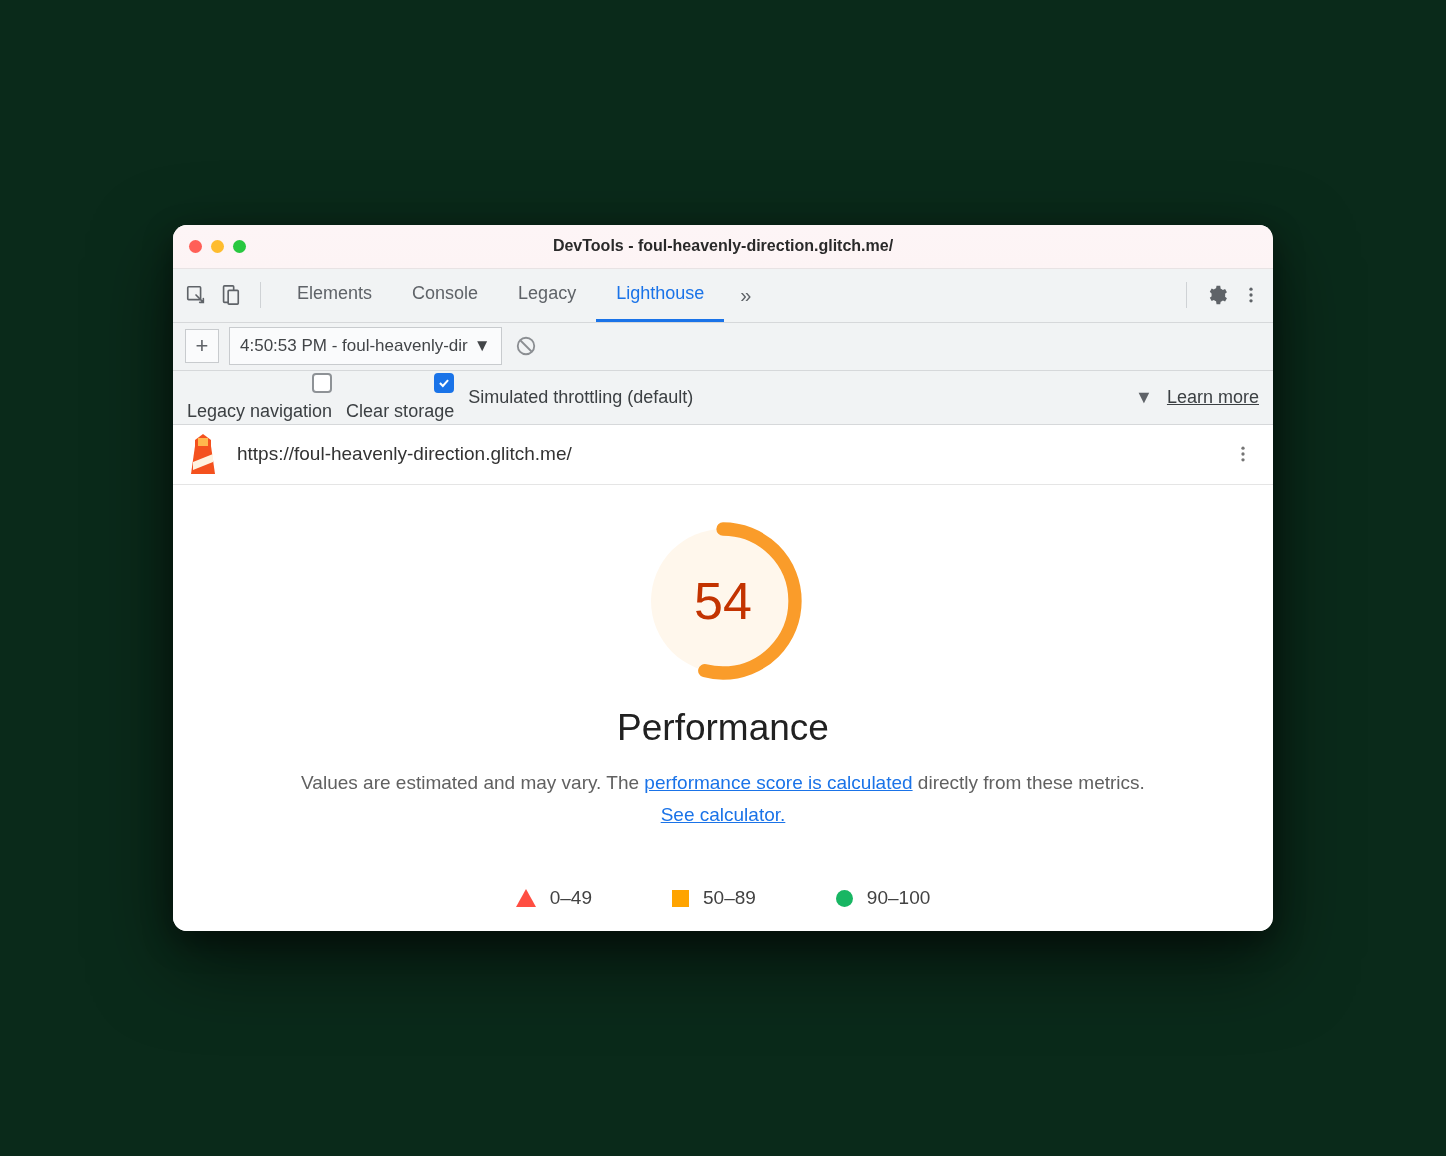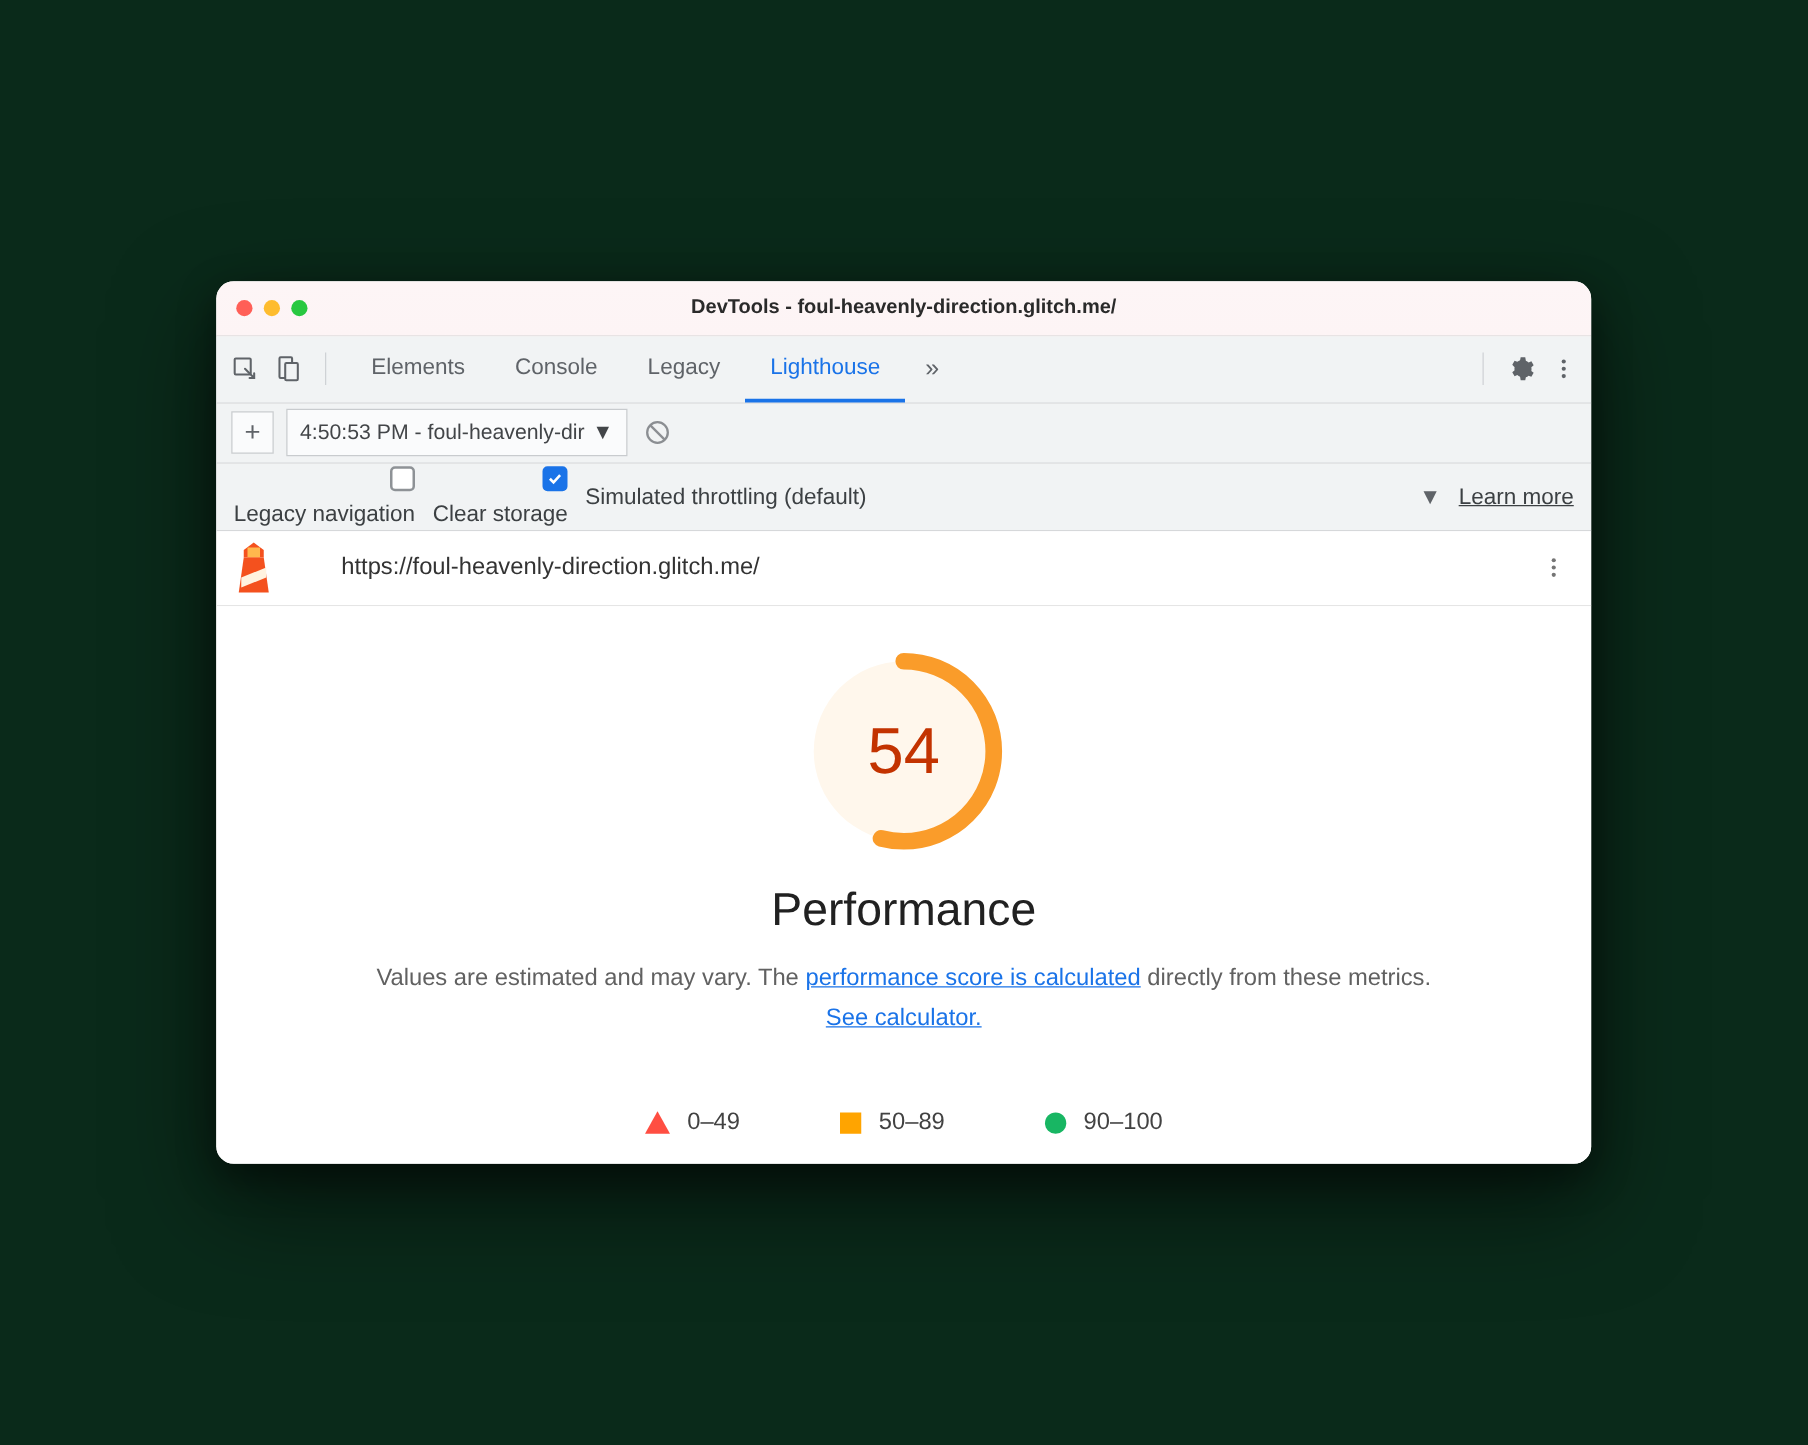--- a/index.html
+++ b/index.html
@@ -116,21 +116,21 @@
   .learn-more { text-decoration: underline; color: #3c4043; cursor: pointer; }
   .urlbar {
     height: 60px;
     background: #fff;
     border-bottom: 1px solid #e5e5e5;
     display: flex; align-items: center;
     padding: 0 16px 0 10px;
     gap: 14px;
   }
   .lighthouse-logo { width: 40px; height: 40px; display: flex; align-items: center; justify-content: center; }
-  .url-text { font-size: 19px; color: #333; flex: 1; margin-left: 36px; }
+  .url-text { font-size: 19px; color: #333; flex: 1; }
   .report {
     padding: 36px 40px 22px;
     background: #fff;
     text-align: center;
   }
   .gauge-wrap { display: flex; justify-content: center; margin-bottom: 26px; }
   .gauge {
     width: 160px; height: 160px; position: relative;
   }
   .gauge svg { width: 100%; height: 100%; transform: rotate(-90deg); }

